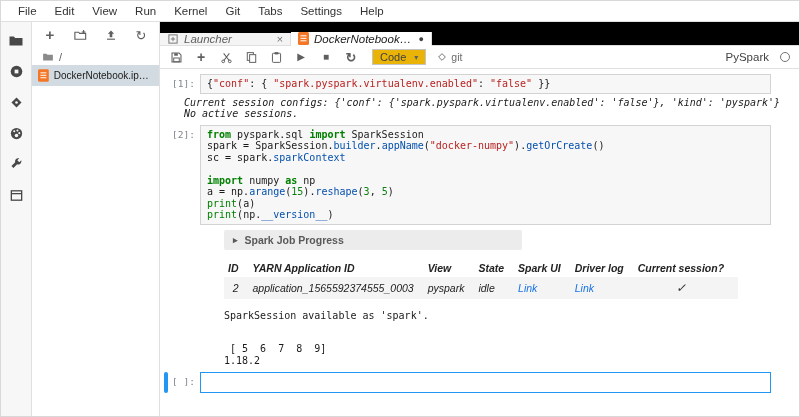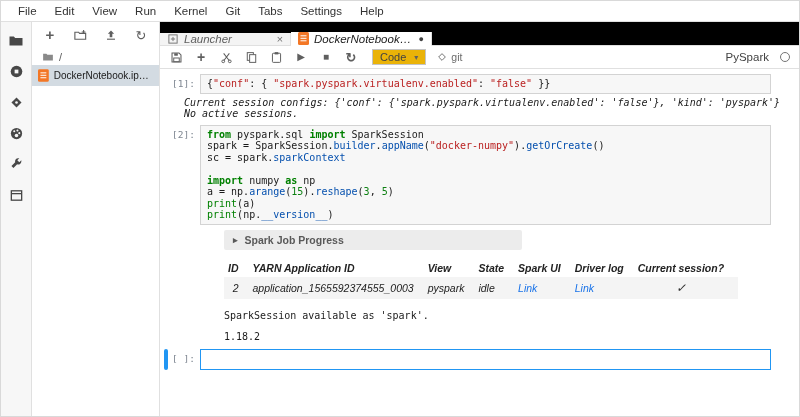--- a/index.html
+++ b/index.html
@@ -77,21 +77,21 @@
                   display:flex;align-items:center;gap:7px;font-size:10.5px;font-weight:bold;color:#595959;
                   margin:5px 0 9px;}
   .spark-arrow{font-size:9px;color:#595959;}
   .spark-table{border-collapse:collapse;margin:6px 0 11px;font-family:"Liberation Sans",sans-serif;
                font-size:10.5px;color:#222;font-style:italic;}
   .spark-table th{padding:3px 14px 3px 0;text-align:left;font-weight:bold;white-space:nowrap;}
   .spark-table td{padding:4px 14px 4px 0;white-space:nowrap;background:#f4f4f4;}
   .spark-table th:first-child,.spark-table td:first-child{padding-left:4px;text-align:right;}
   .cell-link{color:#1a73e8;cursor:pointer;}
   .cell-check{text-align:center;font-size:12px;color:#333;}
-  .session-msg{margin-bottom:10px;}
+  .session-msg{margin-bottom:22px;}
   .result-block{margin-bottom:6px;}
 </style>
 </head>
 <body>
 
 <div class="root">
 
   <div class="menubar">
     <span class="menu-item">File</span>
     <span class="menu-item">Edit</span>
@@ -284,21 +284,21 @@
                 <td>application_1565592374555_0003</td>
                 <td>pyspark</td>
                 <td>idle</td>
                 <td class="cell-link">Link</td>
                 <td class="cell-link">Link</td>
                 <td class="cell-check">✓</td>
               </tr>
             </tbody>
           </table>
           <div class="mono session-msg"><div>SparkSession available as 'spark'.</div></div>
-          <div class="mono result-block"><div>1.18.2</div></div>
+          <div class="mono result-block"><div> [ 5  6  7  8  9]</div><div>1.18.2</div></div>
         </div>
 
         <div class="cell">
           <div class="collapser active"></div>
           <div class="prompt">[ ]:</div>
           <div class="editor empty-active"></div>
         </div>
 
       </div>
     </div>

